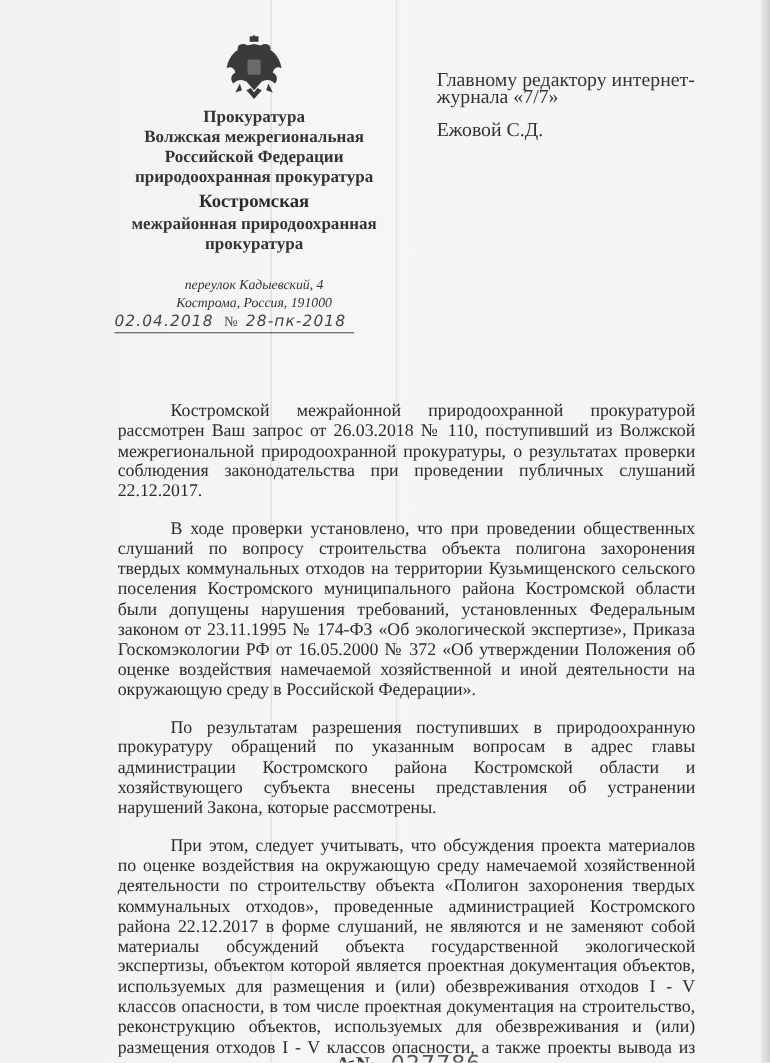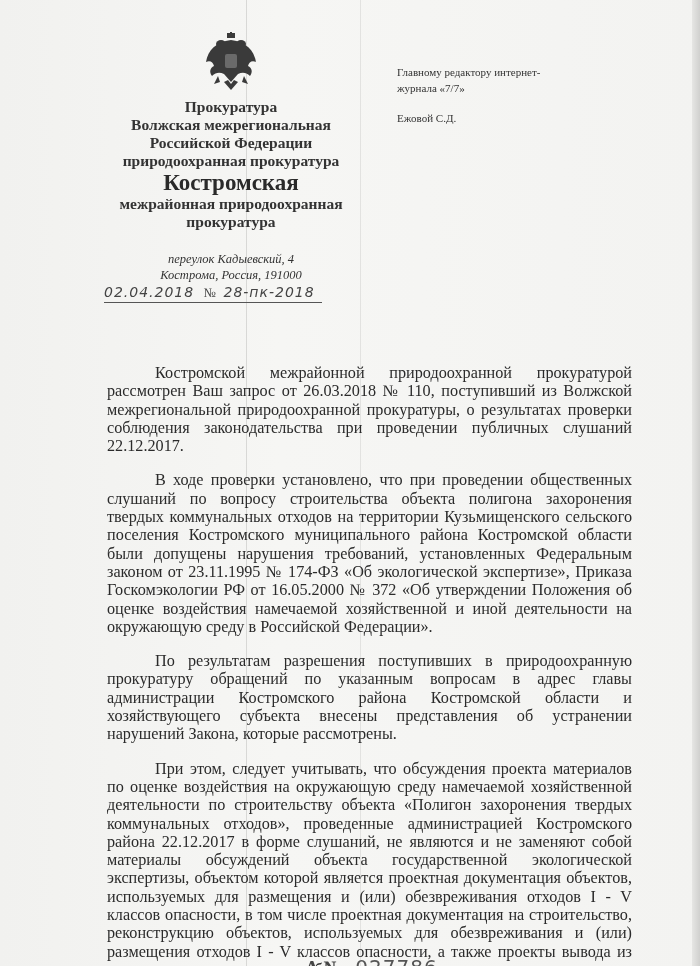--- a/index.html
+++ b/index.html
@@ -22,32 +22,32 @@
     background: linear-gradient(90deg, #e6e6e4, #d0d0ce);
   }
   .header-left {
     position: absolute; left: 108px; top: 32px; width: 246px;
     text-align: center;
   }
   .emblem {
     display: block; margin: 0 auto 6px auto; width: 54px; height: 60px;
   }
   .org-line { font-weight: bold; font-size: 15.5px; line-height: 18px; color: #333; }
-  .org-big { font-weight: bold; font-size: 23px; line-height: 24px; color: #2a2a2a; margin-top: 1px; }
+  .org-big { font-weight: bold; font-size: 17px; line-height: 24px; color: #2a2a2a; margin-top: 1px; }
   .address { font-size: 12.5px; line-height: 16px; margin-top: 20px; color: #333; font-style: italic; }
   .reg-line {
     position: absolute; left: 104px; top: 284px; width: 218px; height: 18px;
     border-bottom: 1px solid #555;
     font-family: "DejaVu Sans", sans-serif; font-style: italic;
     font-size: 14px; color: #444; letter-spacing: 1px;
   }
   .reg-line .num-sign { font-family: "Liberation Serif", serif; font-style: normal; font-size: 13px; letter-spacing: 0; margin: 0 2px 0 4px; }
   .addressee {
     position: absolute; left: 397px; top: 64px; width: 260px;
-    font-size: 11px; line-height: 16px; color: #333;
+    font-size: 18px; line-height: 16px; color: #333;
   }
   .addressee .name { margin-top: 14px; }
   .body-text {
     position: absolute; left: 91px; top: 348px; width: 557px;
     font-size: 16.2px; line-height: 18.3px; color: #2b2b2b;
     text-align: justify;
   }
   .body-text p { margin: 16px; text-indent: 48px; margin-bottom: 2px; }
   .serial {
     position: absolute; left: 305px; top: 915px;

